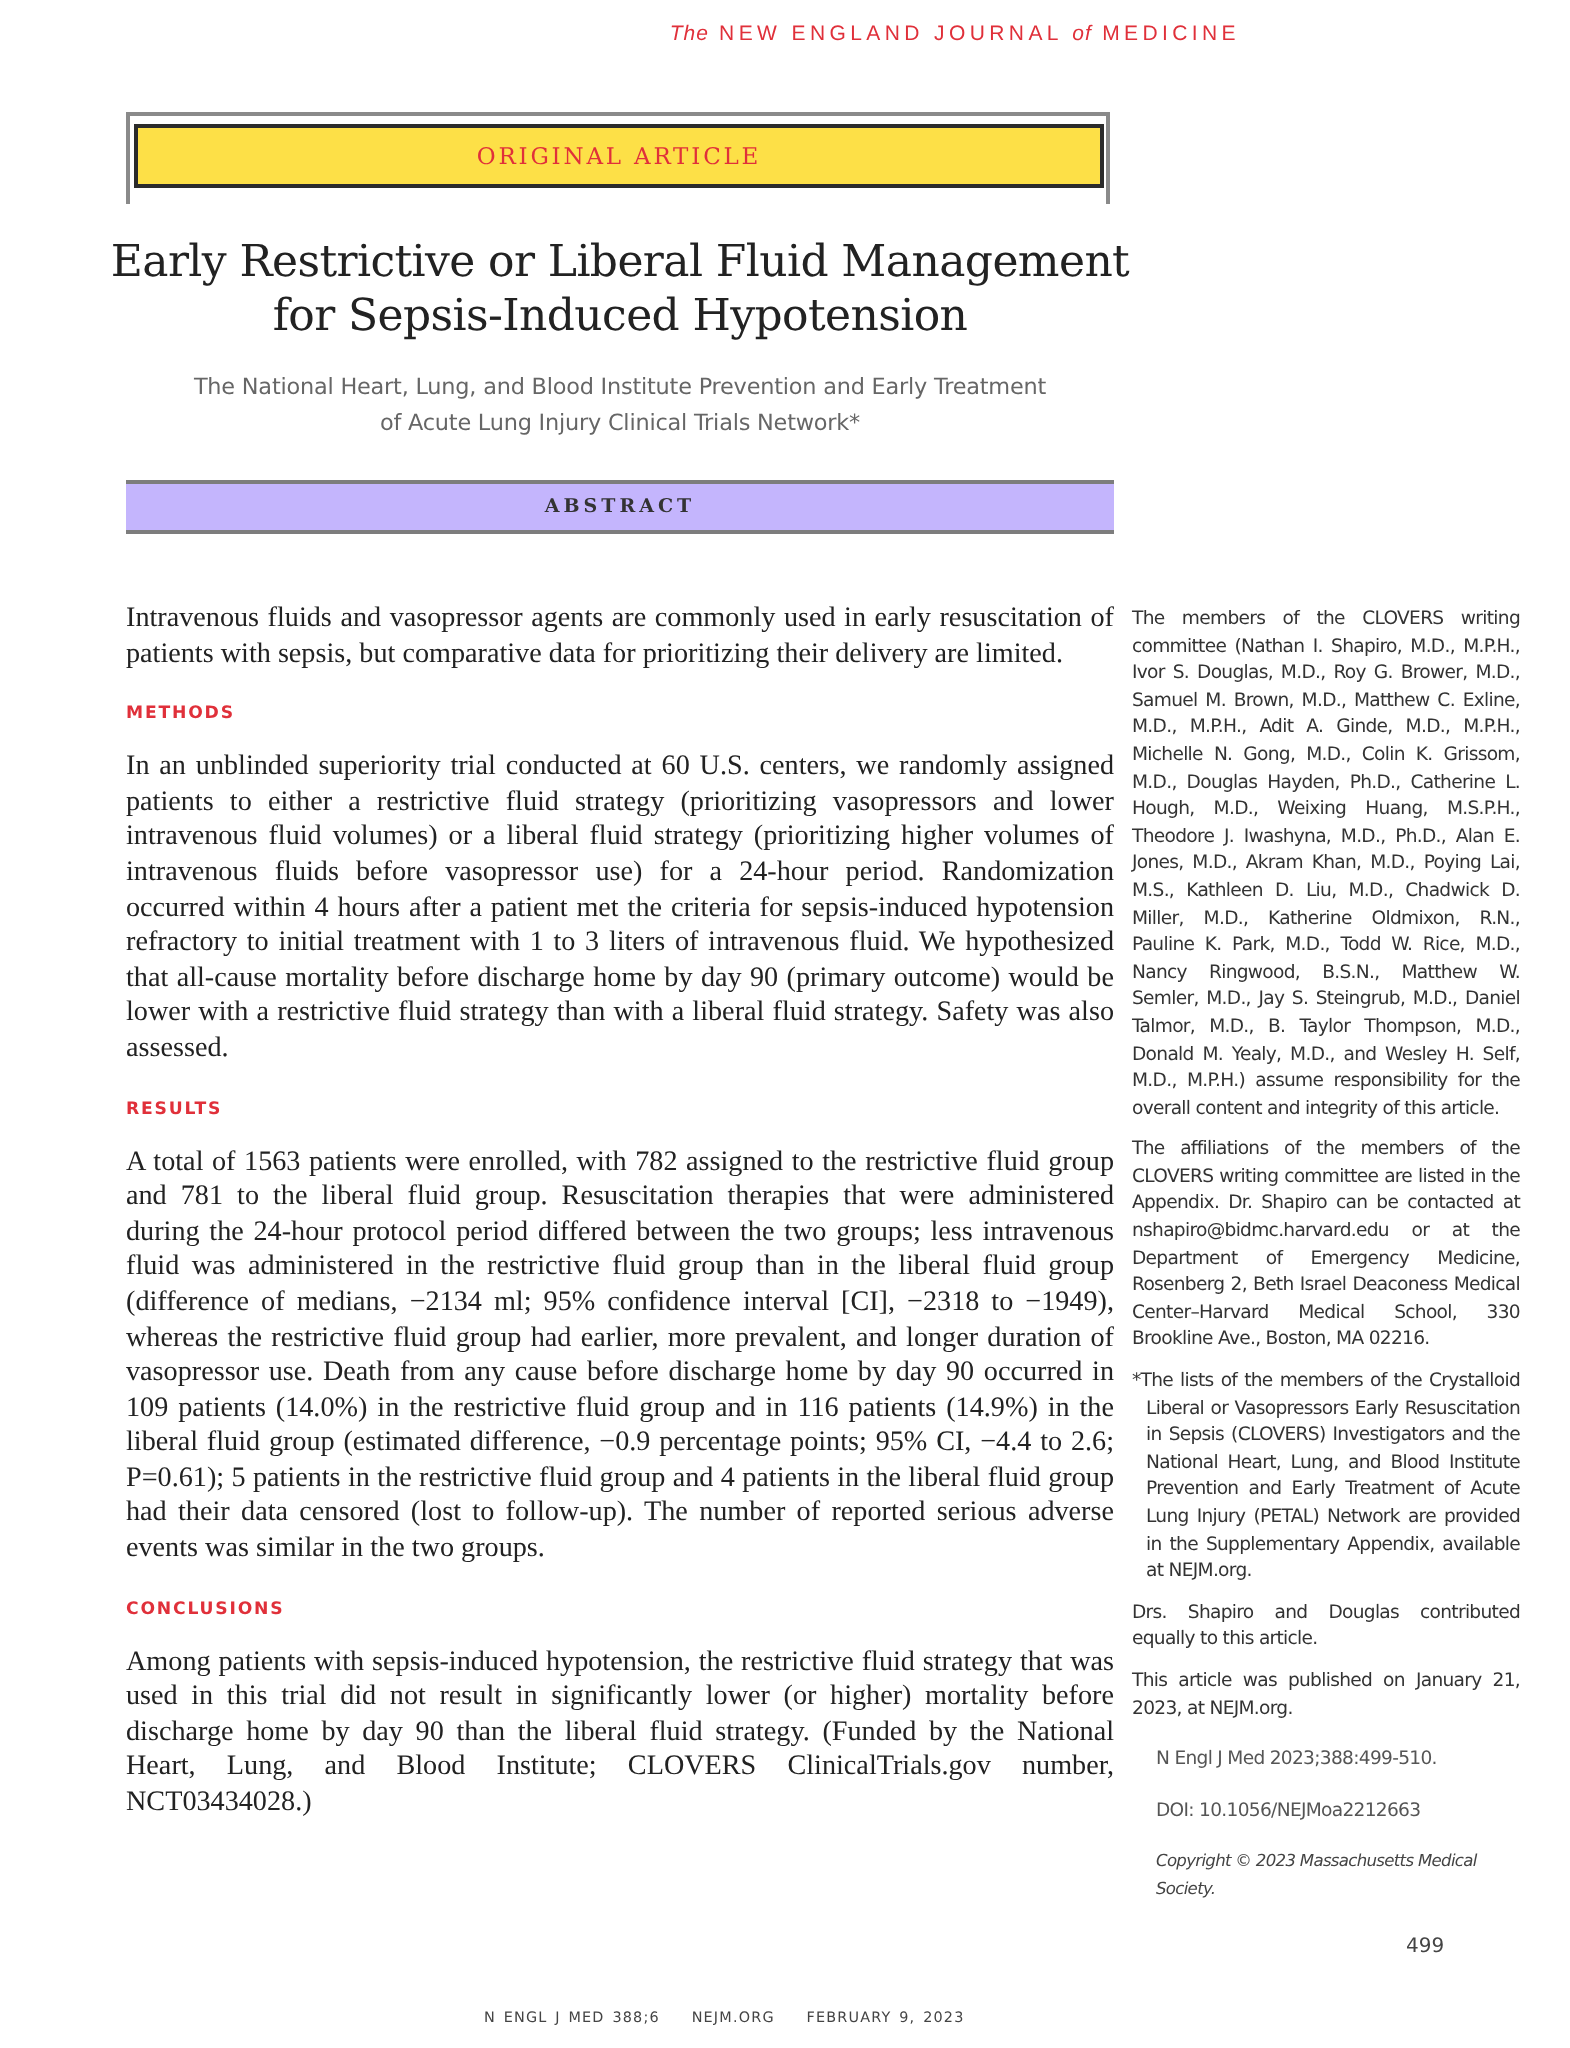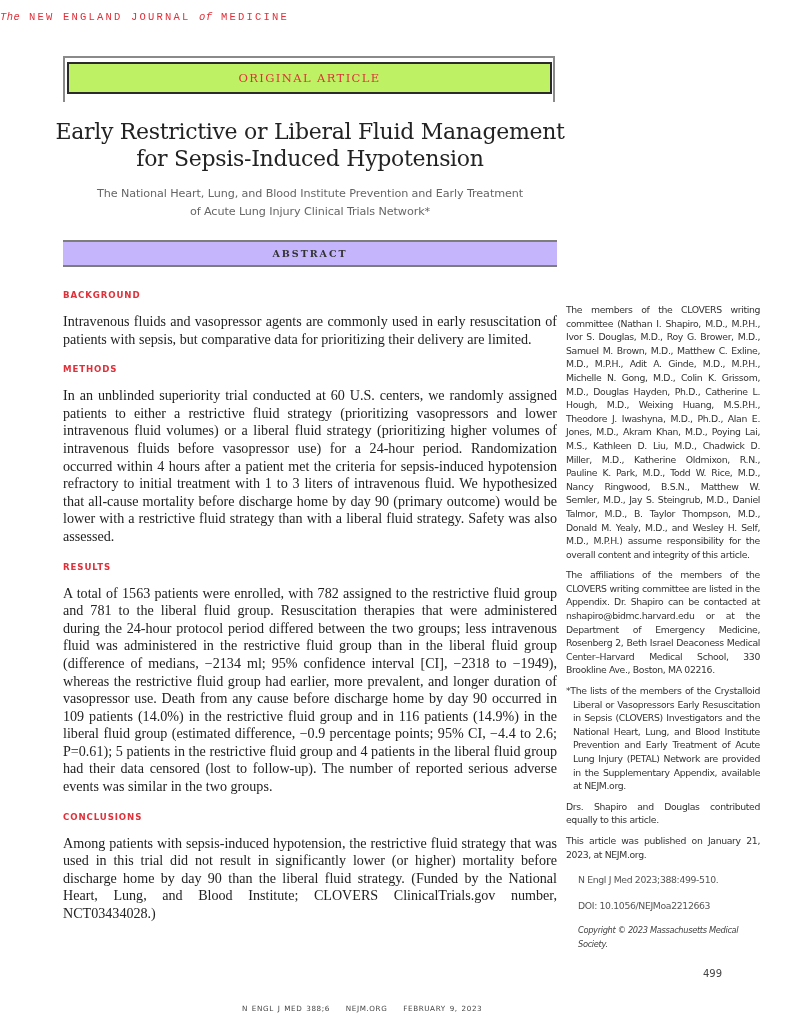--- a/index.html
+++ b/index.html
@@ -1,30 +1,30 @@
 <!DOCTYPE html>
 <html><head>
 <meta charset="utf-8">
 <style>
   html, body { margin: 0; padding: 0; background: #ffffff; }
   body { width: 785px; height: 1024px; position: relative; overflow: hidden; }
   .journal-head {
     position: absolute; left: 0; width: 620px; top: 11px;
-    text-align: left; color: #e0303a;
-    font-family: Liberation Mono, monospace; font-size: 10.5px; letter-spacing: 2.2px;
+    text-align: right; color: #e0303a;
+    font-family: Liberation Sans, sans-serif; font-size: 10.5px; letter-spacing: 2.2px;
   }
   .journal-head .it { font-style: italic; letter-spacing: 0.5px; text-transform: none; }
   .outer-box {
     position: absolute; left: 63px; top: 56px; width: 492px; height: 46px;
     border-top: 2px solid #8a8a8a; border-left: 2px solid #8a8a8a; border-right: 2px solid #8a8a8a;
     box-sizing: border-box;
   }
   .inner-box {
     position: absolute; left: 67px; top: 62px; width: 485px; height: 32px;
-    border: 2px solid #2b2b2b; background: #bef264; box-sizing: border-box;
+    border: 2px solid #2b2b2b; background: #fde047; box-sizing: border-box;
     display: flex; align-items: center; justify-content: center;
   }
   .article-type {
     color: #e0303a; font-family: "DejaVu Serif", serif; font-size: 11.5px; letter-spacing: 1.4px;
   }
   .title {
     position: absolute; left: 40px; width: 540px; top: 118px; text-align: center;
     font-family: "DejaVu Serif", serif; font-size: 22px; line-height: 27px; color: #222;
     letter-spacing: -0.3px;
   }
@@ -94,21 +94,20 @@
   <div>The National Heart, Lung, and Blood Institute Prevention and Early Treatment</div>
   <div>of Acute Lung Injury Clinical Trials Network*</div>
 </div>
 
 <div class="abstract-band">
   <span class="abstract-label">ABSTRACT</span>
 </div>
 
 <div class="main">
   <div>
-    <p class="sec-head">BACKGROUND</p>
     <p class="sec-body">Intravenous fluids and vasopressor agents are commonly used in early resuscitation of patients with sepsis, but comparative data for prioritizing their delivery are limited.</p>
   </div>
   <div>
     <p class="sec-head">METHODS</p>
     <p class="sec-body">In an unblinded superiority trial conducted at 60 U.S. centers, we randomly assigned patients to either a restrictive fluid strategy (prioritizing vasopressors and lower intravenous fluid volumes) or a liberal fluid strategy (prioritizing higher volumes of intravenous fluids before vasopressor use) for a 24-hour period. Randomization occurred within 4 hours after a patient met the criteria for sepsis-induced hypotension refractory to initial treatment with 1 to 3 liters of intravenous fluid. We hypothesized that all-cause mortality before discharge home by day 90 (primary outcome) would be lower with a restrictive fluid strategy than with a liberal fluid strategy. Safety was also assessed.</p>
   </div>
   <div>
     <p class="sec-head">RESULTS</p>
     <p class="sec-body">A total of 1563 patients were enrolled, with 782 assigned to the restrictive fluid group and 781 to the liberal fluid group. Resuscitation therapies that were administered during the 24-hour protocol period differed between the two groups; less intravenous fluid was administered in the restrictive fluid group than in the liberal fluid group (difference of medians, −2134 ml; 95% confidence interval [CI], −2318 to −1949), whereas the restrictive fluid group had earlier, more prevalent, and longer duration of vasopressor use. Death from any cause before discharge home by day 90 occurred in 109 patients (14.0%) in the restrictive fluid group and in 116 patients (14.9%) in the liberal fluid group (estimated difference, −0.9 percentage points; 95% CI, −4.4 to 2.6; P=0.61); 5 patients in the restrictive fluid group and 4 patients in the liberal fluid group had their data censored (lost to follow-up). The number of reported serious adverse events was similar in the two groups.</p>
   </div>

